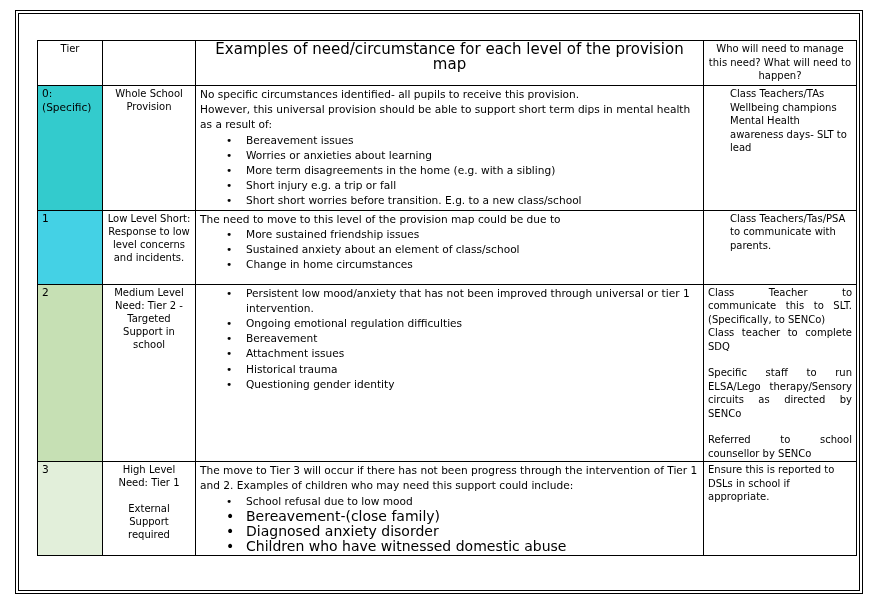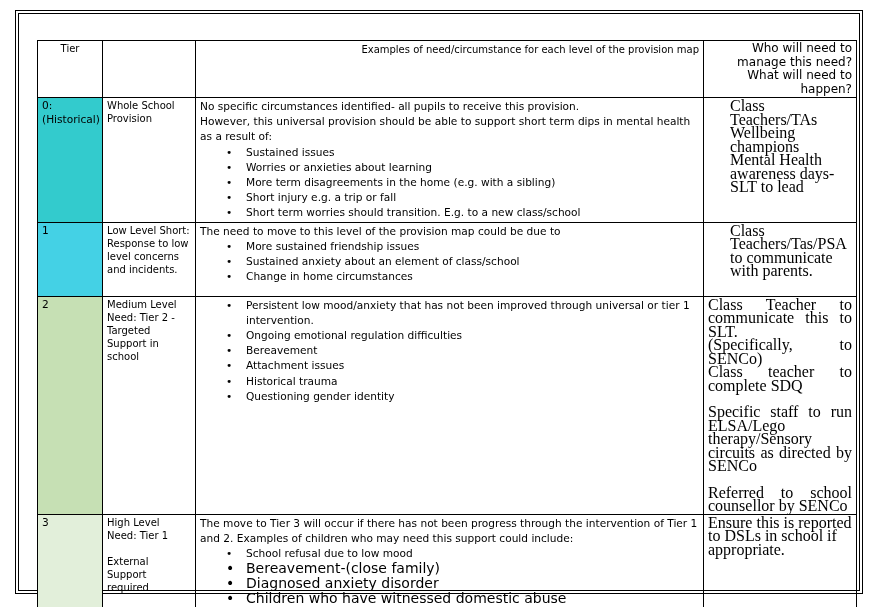--- a/index.html
+++ b/index.html
@@ -7,32 +7,32 @@
          font-family: "DejaVu Sans", sans-serif; color: #000; }
   .frame-outer { position: absolute; left: 15px; top: 10px; width: 848px; height: 584px;
                  border: 1px solid #000; box-sizing: border-box; }
   .frame-inner { position: absolute; left: 18px; top: 13px; width: 842px; height: 578px;
                  border: 1px solid #000; box-sizing: border-box; }
   table.provision { position: absolute; left: 37px; top: 40px; width: 819px;
                     border-collapse: collapse; table-layout: fixed; font-size: 10.6px; line-height: 15.2px; }
   table.provision td, table.provision th { border: 1px solid #000; vertical-align: top; padding: 1px 4px; font-weight: normal; }
   col.c1 { width: 65px; } col.c2 { width: 93px; } col.c3 { width: 508px; } col.c4 { width: 153px; }
   th.h-tier, th.h-need { text-align: center; font-size: 10px; line-height: 13px; }
-  th.h-examples { text-align: right; font-size: 10px; padding-left: 30px; }
-  th.h-who { text-align: right; font-size: 12px; line-height: 13.5px; margin-top: 14px; }
+  th.h-examples { text-align: center; font-size: 15px; padding-left: 30px; }
+  th.h-who { text-align: center; font-size: 10px; line-height: 13.5px; margin-top: 14px; }
   tr.header { height: 45px; }
   tr.r0 { height: 121px; } tr.r1 { height: 74px; } tr.r2 { height: 159px; } tr.r3 { height: 90px; }
   td.tier { font-size: 10.6px; line-height: 13.5px; }
-  td.need { text-align: left; font-size: 10px; line-height: 13px; }
+  td.need { text-align: center; font-size: 10px; line-height: 13px; }
   ul { margin: 0; padding-left: 46px; list-style: none; }
   ul li { position: relative; }
   ul li::before { content: "\2022"; position: absolute; left: -20px; }
   .small { font-size: 14px; line-height: 15px; }
   .ul-link { text-decoration-color: #2f5fd0; }
-  td.who { font-size: 16px; line-height: 13.5px; font-family: Liberation Serif, serif; }
+  td.who { font-size: 10px; line-height: 13.5px; }
   td.who.indent { padding-left: 26px; }
   td.who.justify p { text-align: justify; text-align-last: left; margin: 0; }
   td.who.justify p.first { text-align-last: justify; }
   .gap { height: 13px; }
 </style>
 </head>
 <body>
 
 <div class="frame-outer"></div>
 <div class="frame-inner"></div>
@@ -48,32 +48,32 @@
       <tr class="header">
     <th class="h-tier">Tier</th>
     <th class="h-need"></th>
     <th class="h-examples">Examples of need/circumstance for each level of the provision map</th>
     <th class="h-who">Who will need to manage this need? What will need to happen?</th>
   </tr>
 
   <tr class="r0">
     <td class="tier" style="background: rgb(51, 203, 205);">
       <div>0:</div>
-      <div>(Historical)</div>
+      <div>(Specific)</div>
     </td>
     <td class="need">Whole School Provision</td>
     <td>
       <div>No specific circumstances identified- all pupils to receive this provision.</div>
       <div>However, this universal provision should be able to support short term dips in mental health as a result of:</div>
       <ul>
-        <li>Sustained issues</li>
+        <li>Bereavement issues</li>
         <li>Worries or anxieties about learning</li>
         <li><span>More term disagreements in the home (</span><span class="ul-link">e.g.</span><span> with a sibling)</span></li>
         <li><span>Short injury </span><span class="ul-link">e.g.</span><span> a trip or fall</span></li>
-        <li><span>Short term worries should transition. </span><span class="ul-link">E.g.</span><span> to a new class/school</span></li>
+        <li><span>Short short worries before transition. </span><span class="ul-link">E.g.</span><span> to a new class/school</span></li>
       </ul>
     </td>
     <td class="who indent">
       <div>Class Teachers/TAs</div>
       <div>Wellbeing champions</div>
       <div>Mental  Health awareness days- SLT to lead</div>
     </td>
   </tr>
 
   <tr class="r1">

